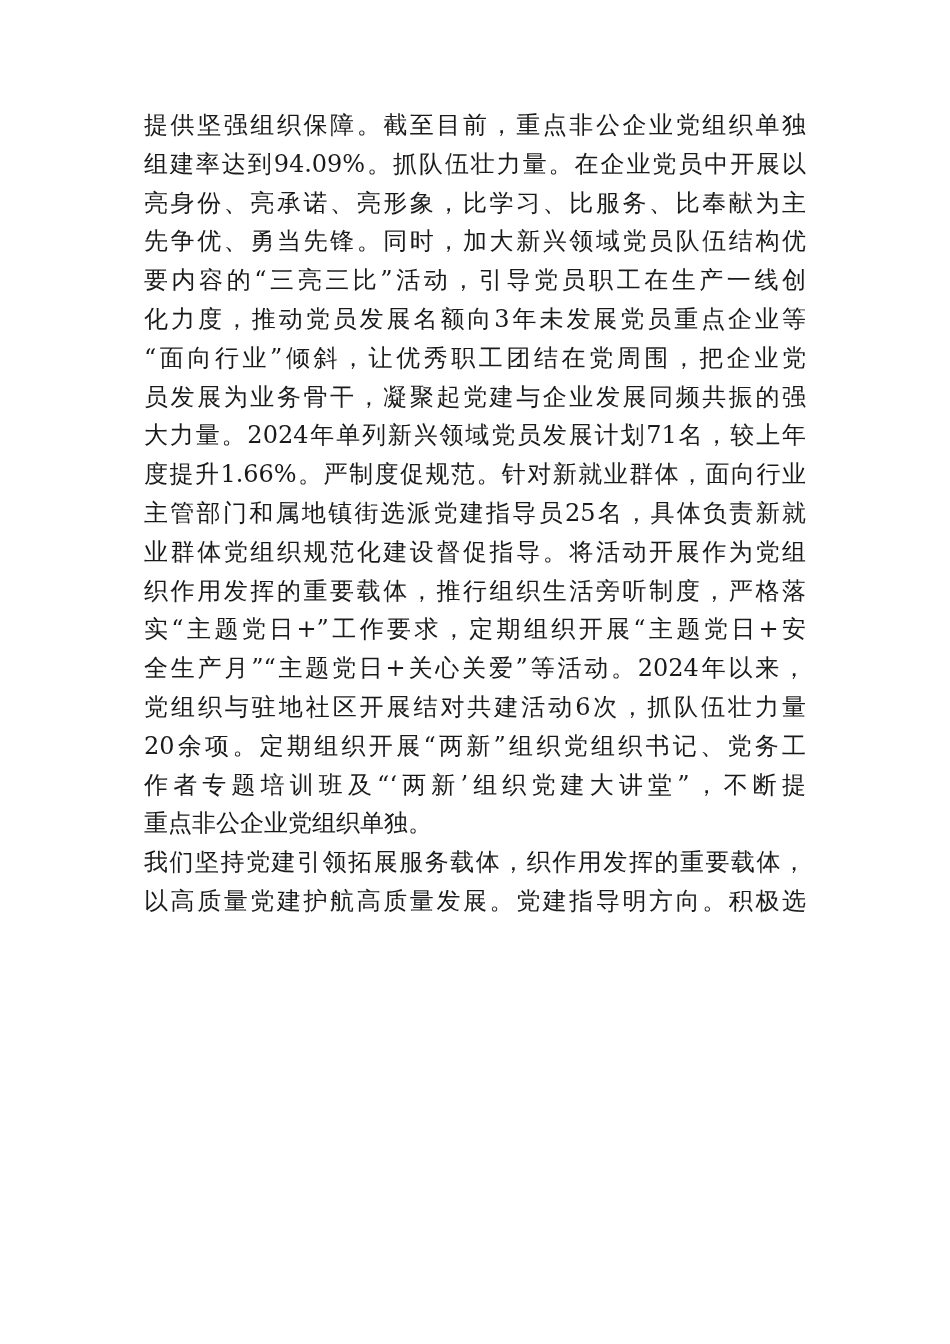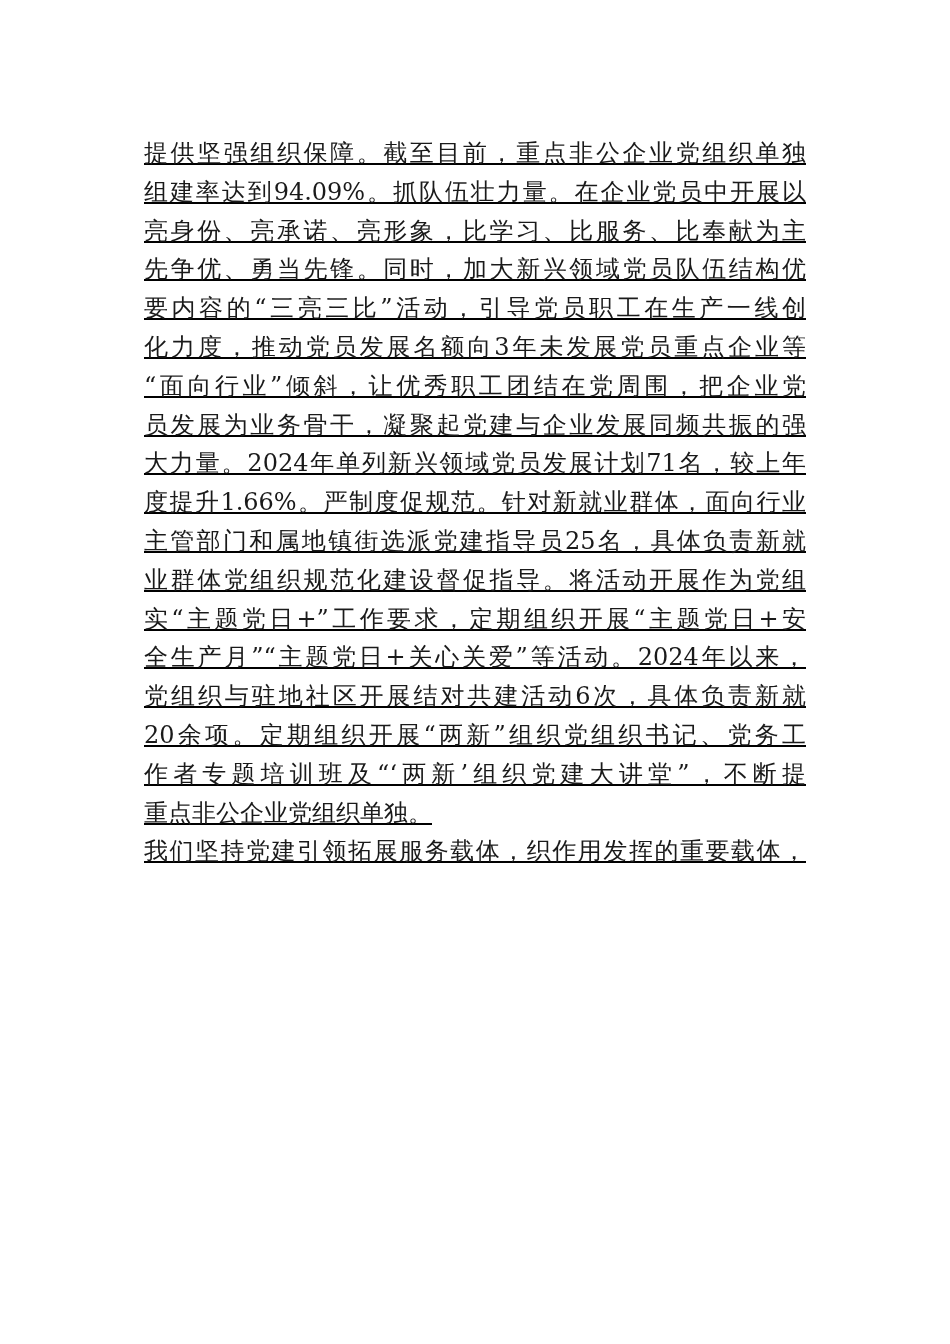--- a/index.html
+++ b/index.html
@@ -1,22 +1,21 @@
 <!DOCTYPE html>
 <html><head>
 <meta charset="utf-8">
 <style>
   html, body { margin: 0; padding: 0; background: #ffffff; }
   body { width: 950px; height: 1344px; position: relative; overflow: hidden; }
   .page {
     position: absolute;
     left: 144px;
-    top: 134px;
+    top: 106px;
     width: 662px;
-    text-decoration: underline;
   }
   .line {
     height: 38.8px;
     line-height: 38.8px;
     font-family: "DejaVu Serif", "Liberation Serif", serif;
     font-size: 24px;
     color: #1a1a1a;
     white-space: nowrap;
     text-align: justify;
     text-align-last: justify;
@@ -35,23 +34,25 @@
     <div class="line">亮身份、亮承诺、亮形象，比学习、比服务、比奉献为主</div>
     <div class="line">先争优、勇当先锋。同时，加大新兴领域党员队伍结构优</div>
     <div class="line">要内容的“三亮三比”活动，引导党员职工在生产一线创</div>
     <div class="line">化力度，推动党员发展名额向3年未发展党员重点企业等</div>
     <div class="line">“面向行业”倾斜，让优秀职工团结在党周围，把企业党</div>
     <div class="line">员发展为业务骨干，凝聚起党建与企业发展同频共振的强</div>
     <div class="line">大力量。2024年单列新兴领域党员发展计划71名，较上年</div>
     <div class="line">度提升1.66%。严制度促规范。针对新就业群体，面向行业</div>
     <div class="line">主管部门和属地镇街选派党建指导员25名，具体负责新就</div>
     <div class="line">业群体党组织规范化建设督促指导。将活动开展作为党组</div>
+    <div class="line">织作用发挥的重要载体，推行组织生活旁听制度，严格落</div>
     <div class="line">实“主题党日+”工作要求，定期组织开展“主题党日+安</div>
     <div class="line">全生产月”“主题党日+关心关爱”等活动。2024年以来，</div>
-    <div class="line">党组织与驻地社区开展结对共建活动6次，具体负责新就</div>
+    <div class="line">党组织与驻地社区开展结对共建活动6次，抓队伍壮力量</div>
     <div class="line">20余项。定期组织开展“两新”组织党组织书记、党务工</div>
     <div class="line">作者专题培训班及“‘两新’组织党建大讲堂”，不断提</div>
     <div class="line last">重点非公企业党组织单独。</div>
   </div>
   <div>
     <div class="line">我们坚持党建引领拓展服务载体，织作用发挥的重要载体，</div>
+    <div class="line">以高质量党建护航高质量发展。党建指导明方向。积极选</div>
   </div>
 </div>
 
 </body></html>

